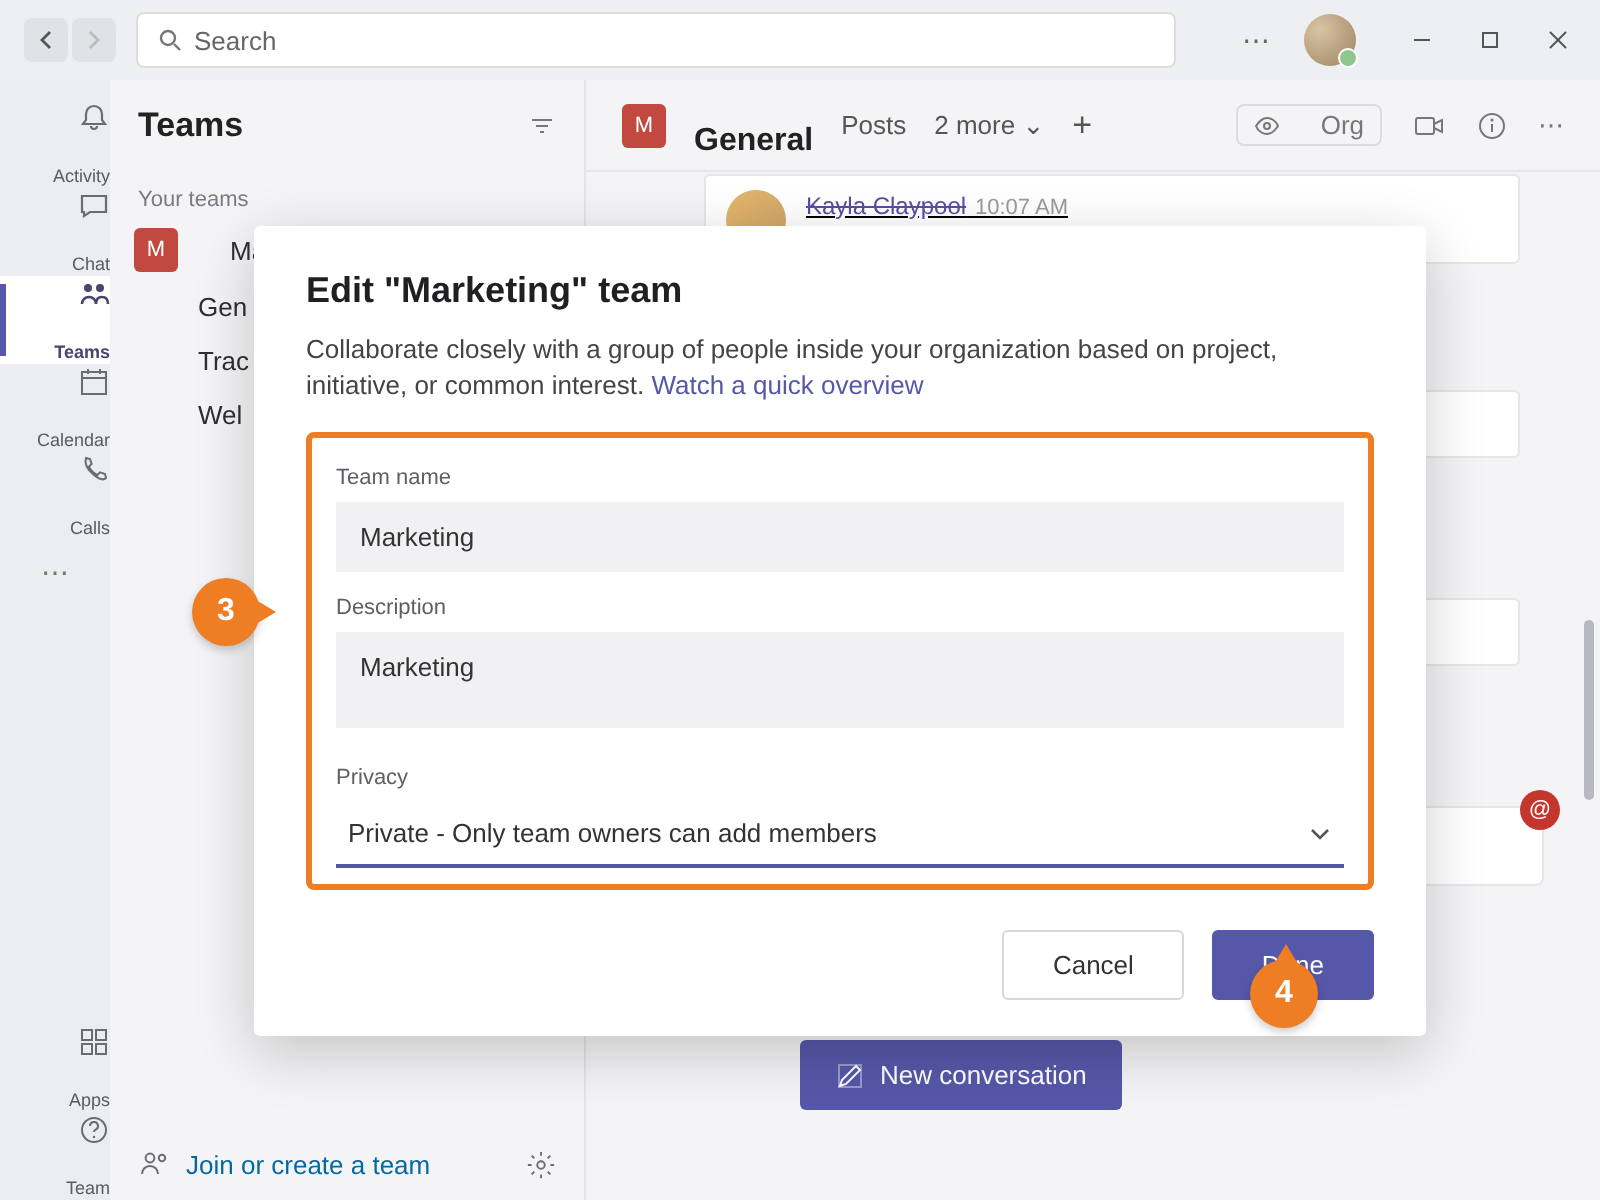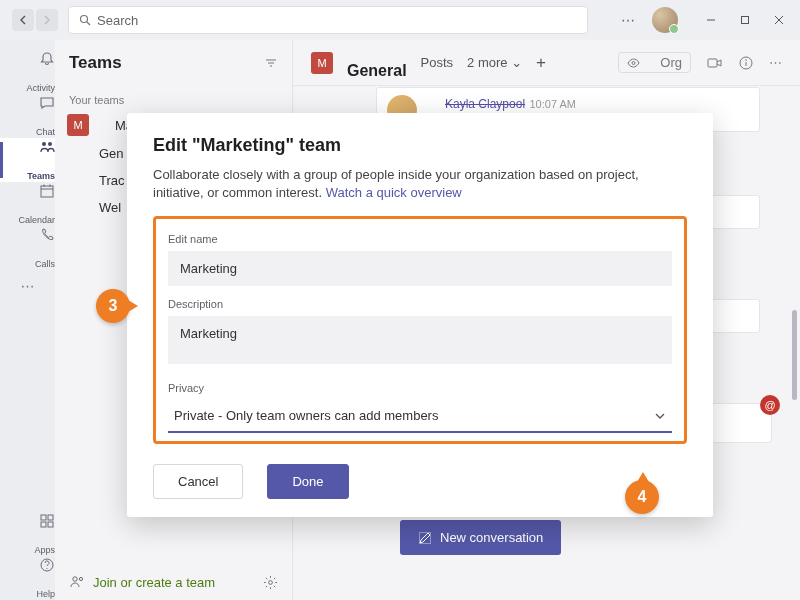--- a/index.html
+++ b/index.html
@@ -29,37 +29,37 @@
   .rail-ell{color:#777;font-size:14px;margin:8px 0;}
 
   
   .teamspane { position:absolute; left:55px; top:40px; bottom:0; width:238px; background:#f4f4f6; border-right:1px solid #e3e3e7; display:flex; flex-direction:column; }
   .teams-hdr { height:46px; display:flex; align-items:center; justify-content:space-between; padding:0 14px; font-weight:700; font-size:17px; color:#222;}
   .filter-ic{color:#777;font-size:13px;}
   .your-teams{font-size:11px;color:#7a7a82;padding:8px 14px 4px;}
   .team-row{display:flex;align-items:center;gap:10px;padding:4px 12px;}
   .team-tile{width:22px;height:22px;border-radius:3px;background:#c1493f;color:#fff;font-size:11px;display:flex;align-items:center;justify-content:center;}
   .channel{font-size:13px;color:#2e2e34;padding:6px 14px 6px 44px;}
-  .teams-footer{margin-top:auto;display:flex;align-items:flex-end;justify-content:space-between;padding:10px 14px;color:#4d7c0f;font-size:13px;}
+  .teams-footer{margin-top:auto;display:flex;align-items:flex-end;justify-content:space-between;padding:10px 14px;color:#0369a1;font-size:13px;}
   .jc{display:flex;align-items:center;gap:8px;}
   .jcicon{font-size:15px;color:#6b6b74;}
 
   
   .main { position:absolute; left:293px; right:0; top:40px; bottom:0; background:#f4f4f6; }
   .main-hdr{height:46px;display:flex;align-items:center;gap:14px;padding:0 18px;border-bottom:1px solid #e5e5ea;background:#f4f4f6;}
   .m-tile{width:22px;height:22px;border-radius:3px;background:#c1493f;color:#fff;font-size:11px;display:flex;align-items:center;justify-content:center;}
   .ch-title{font-weight:700;font-size:16px;color:#222;margin-top:16px;}
   .tab{font-size:13px;color:#555;padding:6px 0;}
   .tab.dd::after{content:" ⌄";}
   .plus{color:#555;font-size:17px;font-weight:300;}
   .hdr-right{margin-left:auto;display:flex;align-items:center;gap:16px;color:#777;font-size:13px;}
   .org-pill{border:1px solid #dcdce0;border-radius:4px;padding:2px 8px;display:flex;align-items:center;gap:20px;}
 
   
-  .msg-card{position:absolute;left:376px;top:87px;right:40px;height:45px;background:#fff;border:1px solid #e6e6ea;border-radius:3px;display:flex;align-items:center;padding:5px 10px;gap:28px;overflow:hidden;}
+  .msg-card{position:absolute;left:352px;top:87px;right:40px;height:45px;background:#fff;border:1px solid #e6e6ea;border-radius:3px;display:flex;align-items:center;padding:5px 10px;gap:10px;overflow:hidden;text-decoration:underline;}
   .msg-av{width:30px;height:30px;border-radius:50%;background:linear-gradient(135deg,#e5b86a,#cba16b);}
   .msg-line{font-size:12px;color:#666;}
   .msg-name{color:#564fa3;font-size:12px;}
   .msg-time{color:#9a9aa0;font-size:11px;}
   .reply-box{position:absolute;left:364px;top:195px;right:40px;height:34px;background:#fff;border:1px solid #e6e6ea;border-radius:3px;}
   .reply-box2{position:absolute;left:364px;top:299px;right:40px;height:34px;background:#fff;border:1px solid #e6e6ea;border-radius:3px;}
   .today{position:absolute;left:364px;top:403px;right:28px;height:40px;background:#fff;border:1px solid #e6e6ea;border-radius:4px;}
   .today-badge{position:absolute;right:20px;top:395px;width:20px;height:20px;border-radius:50%;background:#c4362d;display:flex;align-items:center;justify-content:center;color:#fff;font-size:11px;}
   .newconv{position:absolute;left:400px;bottom:45px;background:#5558a8;color:#fff;border-radius:3px;padding:10px 18px;font-size:13px;display:flex;align-items:center;gap:8px;}
 
@@ -70,21 +70,21 @@
   .overlay{position:absolute;left:0;right:0;top:0;bottom:0;}
   .dialog{position:absolute;left:127px;top:113px;width:586px;background:#fff;border-radius:3px;box-shadow:0 8px 30px rgba(0,0,0,0.2);padding:22px 26px 18px;}
   .dlg-title{font-size:18px;font-weight:700;color:#1f1f24;margin-bottom:10px;}
   .dlg-desc{font-size:13px;color:#444;line-height:1.4;margin-bottom:14px;}
   .dlg-link{color:#5558a8;}
   .field-wrap{border:3px solid #ee7d24;border-radius:4px;padding:10px 12px 8px;}
   .lbl{font-size:11px;color:#5e5e66;margin:4px 0 6px;}
   .tinput{width:100%;background:#f1f1f3;border:none;padding:10px 12px;font-size:13px;color:#333;}
   .tarea{width:100%;background:#f1f1f3;border:none;padding:10px 12px;font-size:13px;color:#333;height:48px;resize:none;}
   .pselect{width:100%;background:#fff;border:none;border-bottom:2px solid #5558a8;padding:8px 6px;font-size:13px;color:#333;display:flex;justify-content:space-between;align-items:center;}
-  .dlg-buttons{display:flex;justify-content:flex-start;gap:24px;margin-top:20px;}
+  .dlg-buttons{display:flex;justify-content:flex-end;gap:14px;margin-top:20px;}
   .btn{padding:9px 24px;font-size:13px;border-radius:3px;border:1px solid #d7d7dc;background:#fff;color:#333;}
   .btn.primary{background:#5558a8;color:#fff;border-color:#5558a8;}
 
   
   .callout{position:absolute;width:34px;height:34px;border-radius:50%;background:#ee7d24;color:#fff;font-weight:700;font-size:16px;display:flex;align-items:center;justify-content:center;box-shadow:0 2px 4px rgba(0,0,0,0.2);}
   .callout.c3{left:96px;top:289px;}
   .callout.c3::after{content:"";position:absolute;right:-8px;top:11px;border-left:10px solid #ee7d24;border-top:6px solid transparent;border-bottom:6px solid transparent;}
   .callout.c4{left:625px;top:480px;}
   .callout.c4::after{content:"";position:absolute;top:-8px;left:12px;border-bottom:10px solid #ee7d24;border-left:6px solid transparent;border-right:6px solid transparent;}
 
@@ -199,21 +199,21 @@
     <span>Apps</span>
   </div>
   <div class="rail-item">
     <span class="ricon">
         <svg width="16" height="16" viewBox="0 0 16 16">
           <circle cx="8" cy="8" r="6" stroke="#6b6b74" fill="none"></circle>
           <path d="M6 6a2 2 0 1 1 3 1.7c-.7.4-1 .8-1 1.3" stroke="#6b6b74" fill="none"></path>
           <circle cx="8" cy="11.5" r=".6" fill="#6b6b74"></circle>
         </svg>
       </span>
-    <span>Help</span>
+    <span>Team</span>
   </div>
 </div>
 
 <div class="teamspane">
   <div class="teams-hdr">
     <span>Teams</span>
     <span class="filter-ic">
         <svg width="14" height="14" viewBox="0 0 14 14">
           <line x1="2" y1="4" x2="12" y2="4" stroke="#777"></line>
           <line x1="4" y1="7" x2="10" y2="7" stroke="#777"></line>
@@ -306,21 +306,21 @@
 </div>
 <div class="rscroll"></div>
 
 <div class="overlay">
   <div class="dialog">
     <div class="dlg-title">Edit "Marketing" team</div>
     <div class="dlg-desc">
       <span>Collaborate closely with a group of people inside your organization based on project, initiative, or common interest. </span><a class="dlg-link">Watch a quick overview</a>
     </div>
     <div class="field-wrap">
-      <div class="lbl">Edit name</div>
+      <div class="lbl">Team name</div>
       <input class="tinput" value="Marketing" style="">
       <div class="lbl" style="margin-top:12px;">Description</div>
       <textarea class="tarea" style="">Marketing</textarea>
       <div class="lbl" style="margin-top:14px;">Privacy</div>
       <div class="pselect">
         <span>Private - Only team owners can add members</span>
         <span>
             <svg width="12" height="8" viewBox="0 0 12 8">
               <path d="M2 2l4 4 4-4" stroke="#555" fill="none" stroke-width="1.3"></path>
             </svg>

